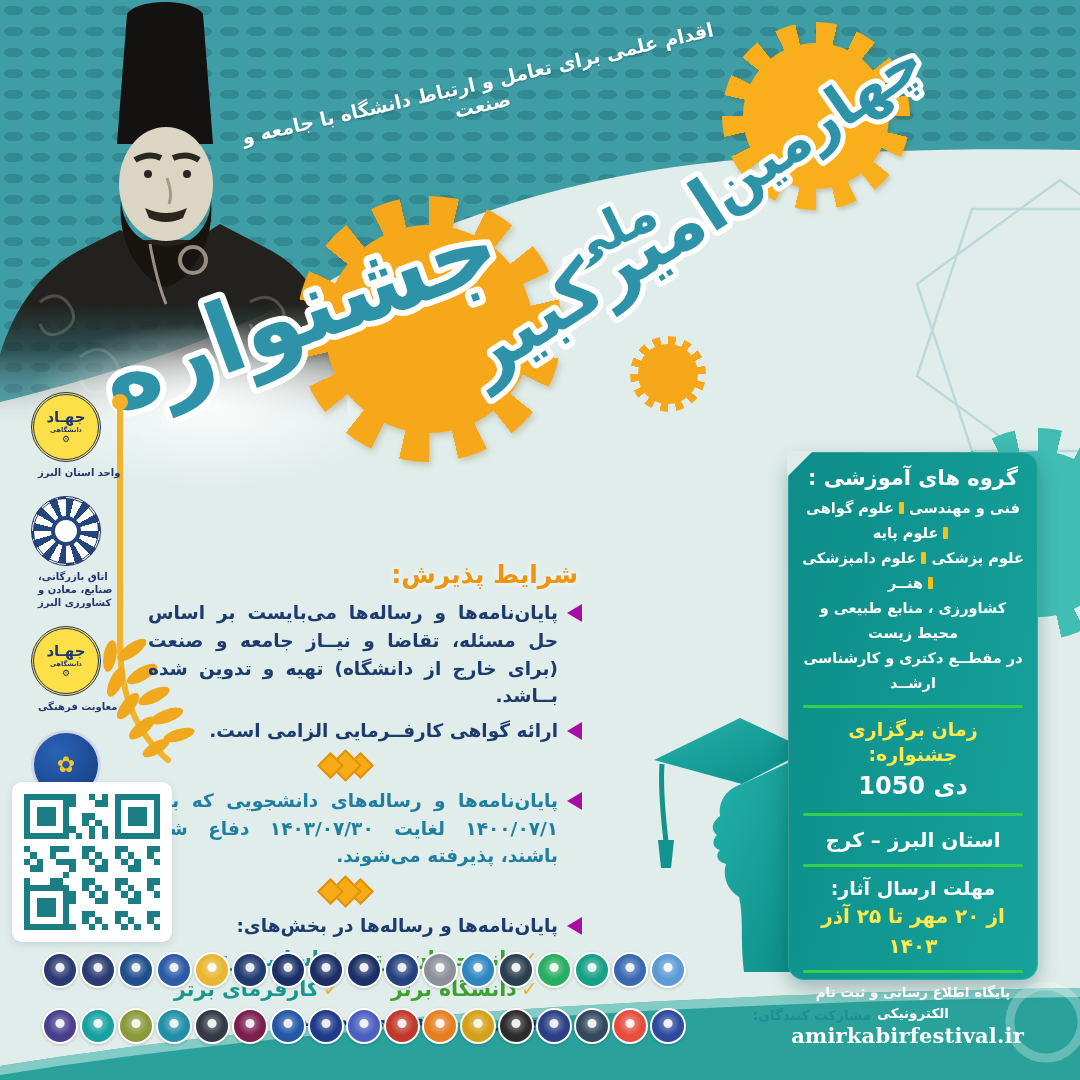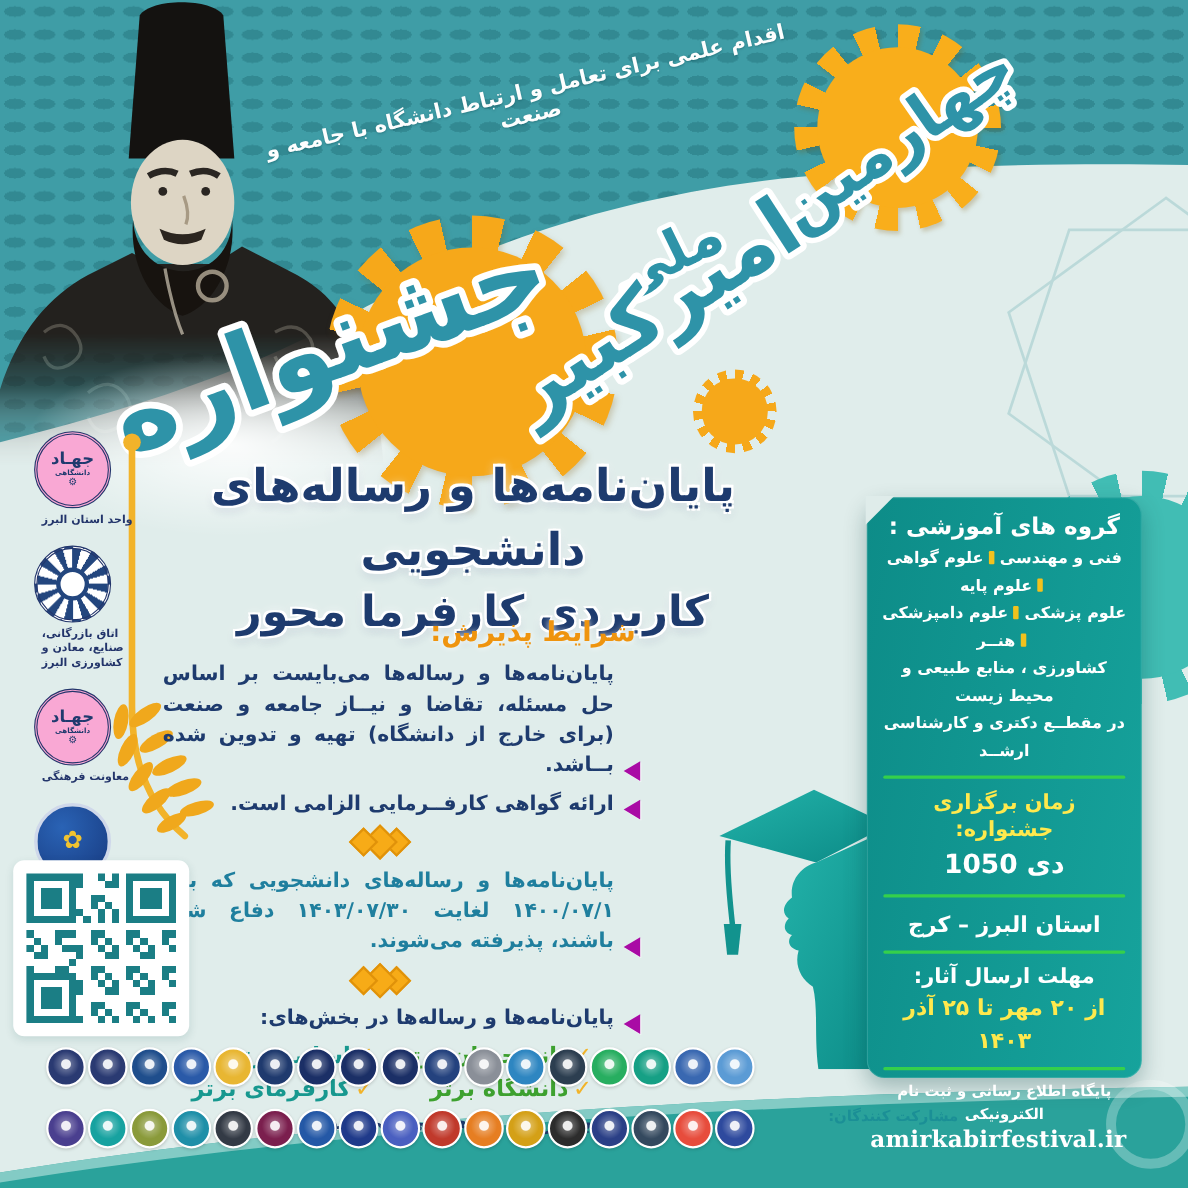--- a/index.html
+++ b/index.html
@@ -46,42 +46,42 @@
   .headline{left:100px;top:412px;width:660px;z-index:5;direction:rtl;text-align:center;color:#1e3b6e;}
   .headline .l1{font-size:41px;line-height:1.45;}
   .headline .l2{font-size:39px;line-height:1.35;}
   .outline{text-shadow:-2px -2px 0 #fff,2px -2px 0 #fff,-2px 2px 0 #fff,2px 2px 0 #fff,
     0 0 10px #fff,0 4px 9px rgba(30,60,110,.22);}
 
   
   .conditions{left:148px;top:560px;width:434px;z-index:5;direction:rtl;}
   .cond-h{color:#ef940e;font-size:25px;margin:0 4px 10px 0;
     text-shadow:0 0 6px rgba(255,255,255,.9);}
-  .bullet{display:flex;align-items:flex-end;gap:9px;margin:7px 0;}
+  .bullet{display:flex;align-items:flex-start;gap:9px;margin:7px 0;}
   .tri{flex:0 0 auto;width:0;height:0;margin-top:5px;
     border-top:9px solid transparent;border-bottom:9px solid transparent;
     border-right:15px solid #a90ba5;filter:drop-shadow(1px 1px 0 rgba(255,255,255,.8));}
   .btxt{margin:0;font-size:18.5px;line-height:1.5;text-align:justify;}
   .btxt.navy{color:#1e3b6e;}
   .btxt.teal{color:#1f7f9e;}
   .diamonds{display:flex;justify-content:center;align-items:center;margin:10px 40px 10px 0;height:22px;}
   .diamonds i{display:block;width:15px;height:15px;margin:0 -3px;background:#f7ab17;
     border:2px solid #e0920a;transform:rotate(45deg);}
   .diamonds i.big{width:19px;height:19px;}
   .checklist{display:grid;grid-template-columns:190px 190px;gap:6px 8px;margin:4px 44px 2px 0;}
   .chk{font-size:20.5px;white-space:nowrap;}
   .chk .vm{color:#f2b42a;margin-left:4px;}
   .chk.green{color:#3da12f;}
   .chk.teal{color:#17988f;}
   .outro{color:#1e3b6e;font-size:20px;margin:6px 44px 0 0;}
 
   
   .badges{left:14px;top:392px;width:104px;z-index:5;display:flex;flex-direction:column;gap:17px;align-items:center;}
   .badge{display:flex;flex-direction:column;align-items:center;}
-  .bcirc{width:64px;height:64px;border-radius:50%;background:#f9a8d4;border:3px double #23356b;
+  .bcirc{width:64px;height:64px;border-radius:50%;background:#fde047;border:3px double #23356b;
     display:flex;flex-direction:column;align-items:center;justify-content:center;line-height:1;}
   .bcirc .t1{color:#1f3a6e;font-size:15px;}
   .bcirc .t2{color:#1f3a6e;font-size:6.5px;margin-top:2px;}
   .bcirc .t3{color:#1f3a6e;font-size:9px;margin-top:1px;}
   .bcirc.chamber{background:repeating-conic-gradient(#23467e 0 14deg,#fff 14deg 30deg);position:relative;}
   .bcirc.chamber::after{content:"";width:22px;height:22px;border-radius:50%;background:#fff;
     border:4px solid #23467e;}
   .bcirc.elite{background:radial-gradient(circle at 35% 30%,#2a63b5,#173a80);border:3px solid #cfd8ea;}
   .bcirc.elite .fl{color:#f0c330;font-size:22px;}
   .bcap{margin-top:4px;width:100px;text-align:left;color:#23356b;font-size:10px;line-height:1.3;direction:rtl;margin-left:44px;}
@@ -180,24 +180,20 @@
 
   <svg class="abs title-svg" viewBox="0 0 1060 430">
     <g fill="#2e93a8" stroke="#ffffff" stroke-linejoin="round" style="paint-order:stroke">
       <text x="795" y="95" font-size="58" stroke-width="10" text-anchor="middle" transform="rotate(-35 795 75)">چهارمین</text>
       <text x="280" y="295" font-size="97" stroke-width="12" text-anchor="middle" transform="rotate(-20 280 265)">جشنواره</text>
       <text x="585" y="200" font-size="52" stroke-width="9" text-anchor="middle" transform="rotate(-26 585 180)">ملی</text>
       <text x="575" y="255" font-size="74" stroke-width="11" text-anchor="middle" transform="rotate(-33 575 230)">امیرکبیر</text>
     </g>
   </svg>
 
-  <div class="abs headline">
-    <div class="l1 outline">پایان‌نامه‌ها و رساله‌های دانشجویی</div>
-    <div class="l2 outline">کاربردی کارفرما محور</div>
-  </div>
 
   <div class="abs conditions">
     <div class="cond-h">شرایط پذیرش:</div>
     <div id="bullet-list">
         <div class="bullet">
           <span class="tri"></span>
           <p class="btxt navy">پایان‌نامه‌ها و رساله‌ها می‌بایست بر اساس حل مسئله، تقاضا و نیــاز جامعه و صنعت (برای خارج از دانشگاه) تهیه و تدوین شده بــاشد.</p>
         </div>
         <div class="bullet">
           <span class="tri"></span>

